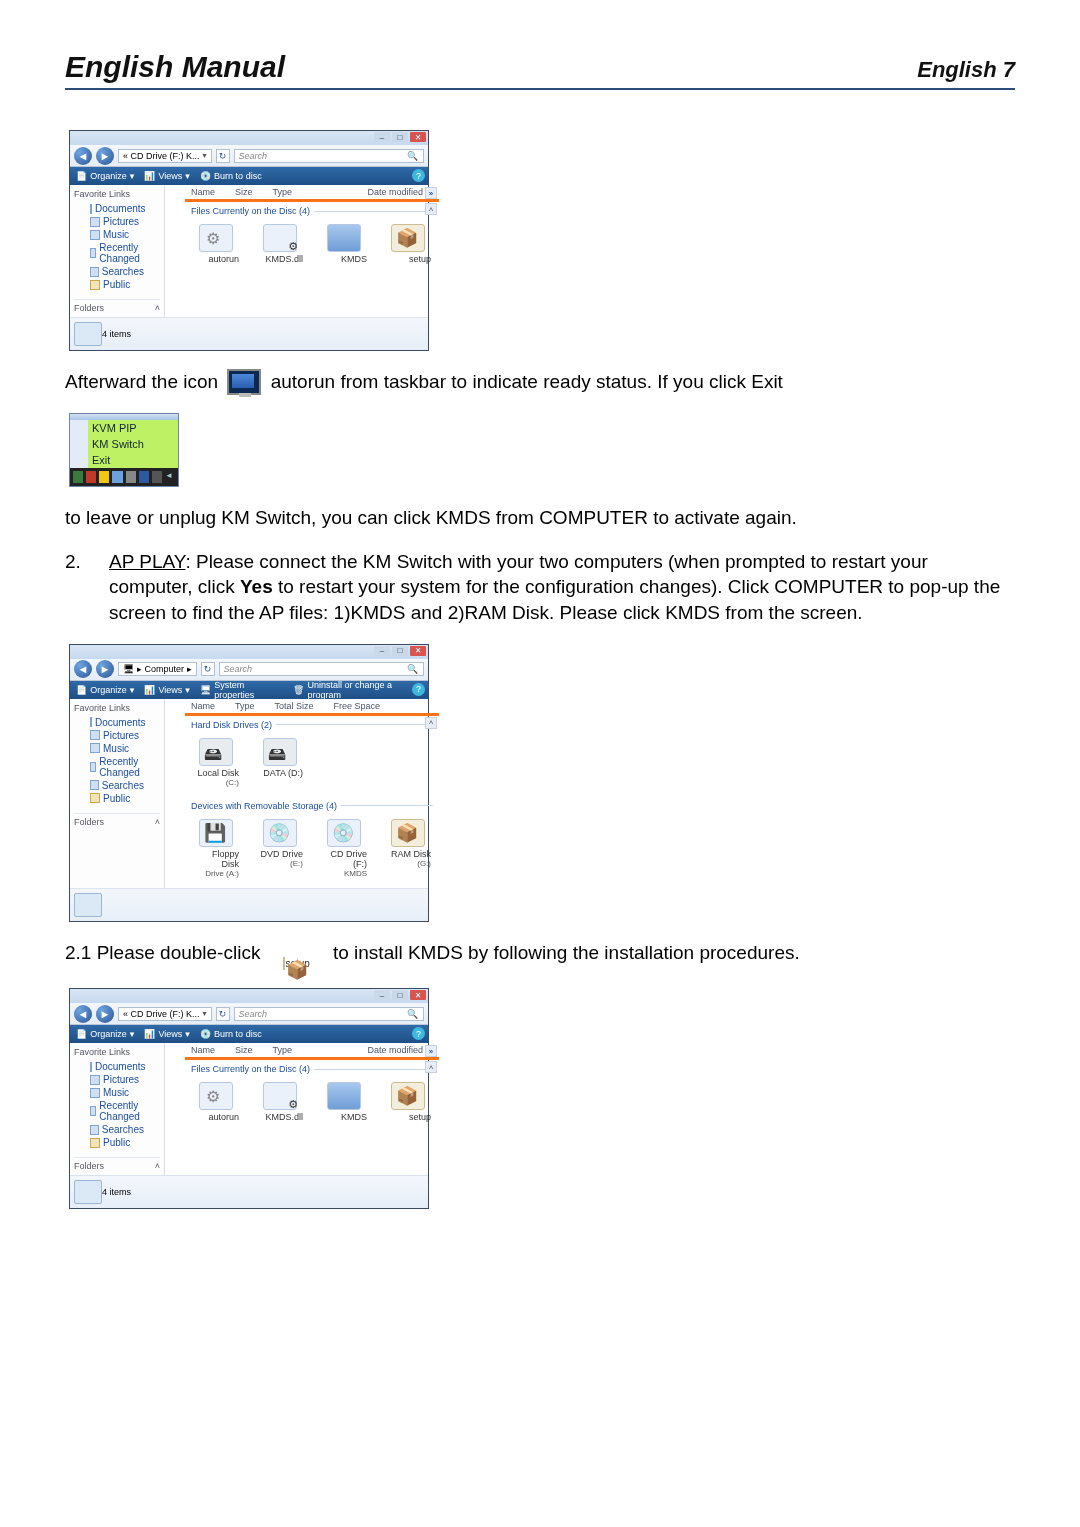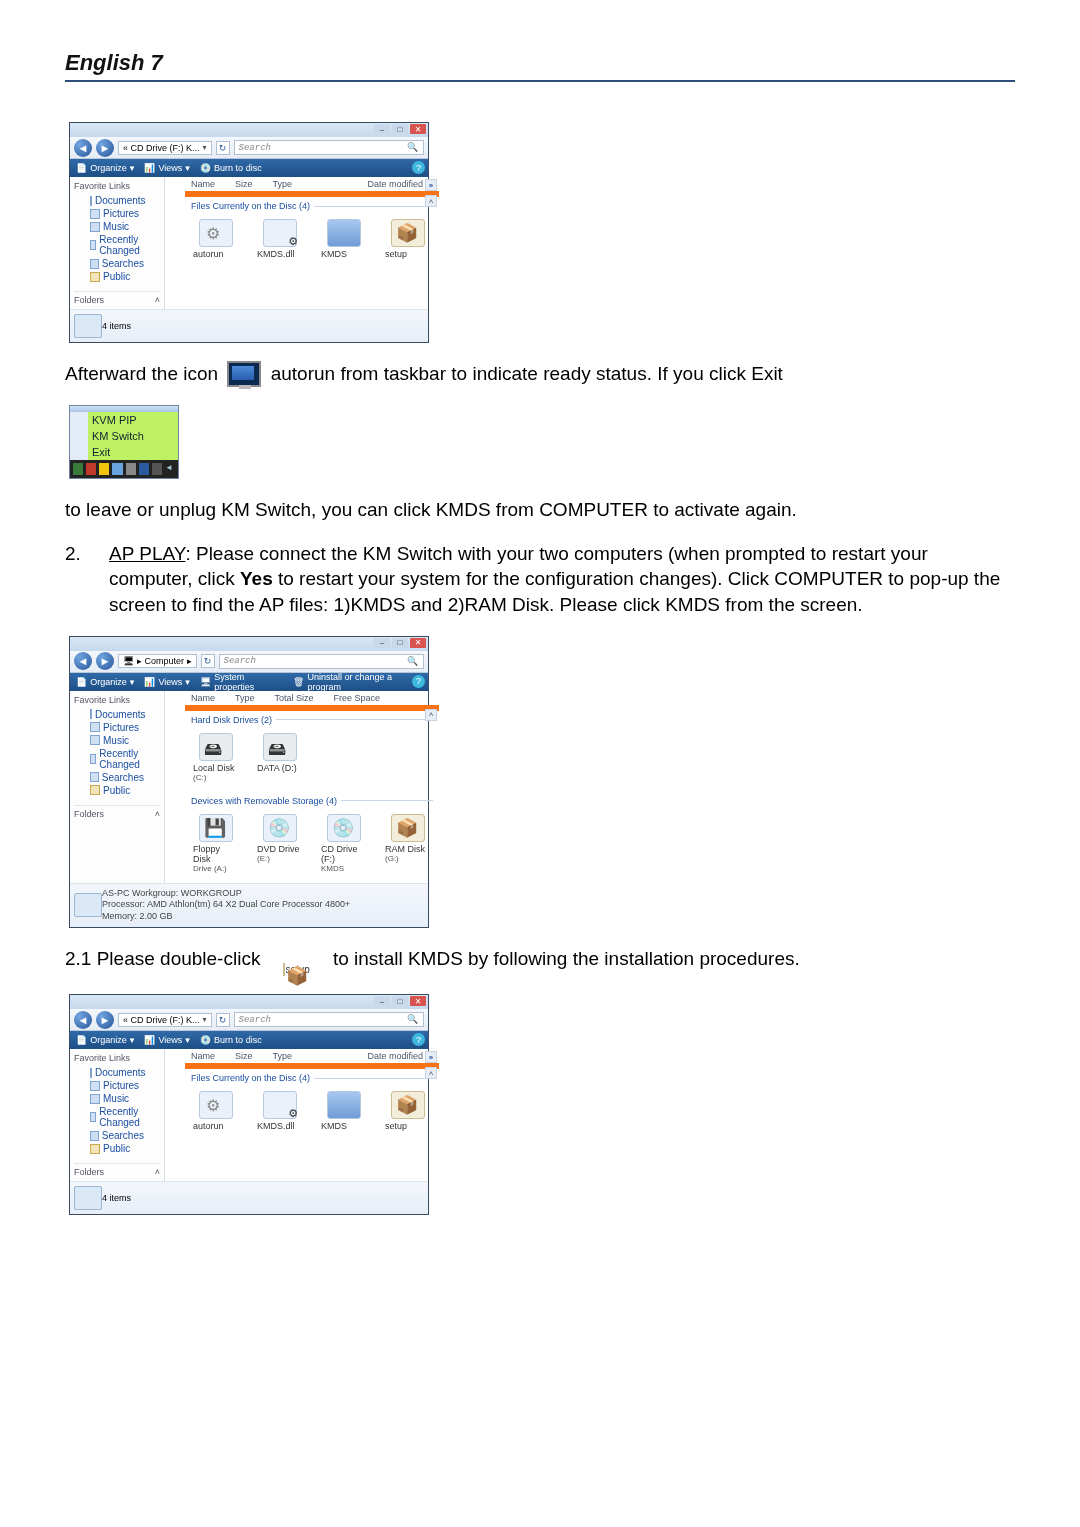--- a/index.html
+++ b/index.html
@@ -86,21 +86,21 @@
     flex:0 0 auto;
     background:#fff;border:1px solid #b0c0d2;
     padding:1px 4px;display:flex;align-items:center;gap:3px;
     font-size:9px;
   }
   .ex-nav .crumb .drop { font-size:8px;color:#555;}
   .ex-nav .refresh { width:14px;height:14px;border:1px solid #b0c0d2;background:#fff;display:inline-flex;align-items:center;justify-content:center;color:#2a569a;font-size:9px;}
   .ex-nav .search {
     flex:1 1 auto; background:#fff;border:1px solid #b0c0d2;
     padding:1px 4px;color:#888;font-style:italic;font-size:9px;
-    display:flex;align-items:center;justify-content:space-between;font-family:Liberation Mono, monospace;
+    display:flex;align-items:center;justify-content:space-between;
   }
   .ex-nav .search .mag{color:#2a569a;font-style:normal;}
   .ex-toolbar {
     height:18px;
     background: linear-gradient(#2f6aa8,#1e4f86);
     color:#fff;font-size:9px;
     display:flex;align-items:center;gap:10px;
     padding:0 6px;
     position:relative;
   }
@@ -114,31 +114,31 @@
     width:95px;border-right:1px solid #d7dee8;background:#fdfdfd;
     padding:4px;
   }
   .ex-side .fav {color:#556;font-size:9px;margin-bottom:3px;}
   .ex-side .lnk {color:#1b4fa0;font-size:10px;display:flex;align-items:center;gap:3px;padding:1px 16px;}
   .ex-side .lnk .ico{width:10px;height:10px;background:#cfe0f4;border:1px solid #7fa4cf;display:inline-block;}
   .ex-side .lnk.pub .ico{background:#f0e4b8;border-color:#caa94e;}
   .ex-side .folders {margin-top:8px;color:#556;font-size:9px;display:flex;justify-content:space-between;border-top:1px solid #e2e7ee;padding-top:3px;}
   .ex-main { flex:1; position:relative; }
   .ex-cols {
-    display:flex;font-size:9px;color:#4a5568;padding:2px 6px;border-bottom:6px solid #f97316;gap:20px;
+    display:flex;font-size:9px;color:#4a5568;padding:2px 6px;border-bottom:3px solid #f97316;gap:20px;
   }
   .ex-cols .lastcol{margin-left:auto;margin-right:10px;}
   .ex-scroll-up{position:absolute;right:2px;top:18px;width:12px;height:12px;background:#e6edf6;border:1px solid #c6d2e0;display:flex;align-items:center;justify-content:center;font-size:8px;color:#556;}
   .ex-more{position:absolute;right:2px;top:2px;width:12px;height:12px;background:#e6edf6;border:1px solid #c6d2e0;display:flex;align-items:center;justify-content:center;font-size:8px;color:#2a569a;font-weight:bold;}
   .ex-group {
     font-size:9px;color:#1b4fa0;margin:4px 6px 2px 6px;display:flex;align-items:center;gap:4px;
   }
   .ex-group .rule{flex:1;height:1px;background:#c9d6e6;}
   .ex-files { display:flex; gap:18px; padding:6px 8px 10px 8px; }
-  .ex-files .fitem{ text-align:left; font-size:9px;color:#333;width:46px;}
+  .ex-files .fitem{ text-align:right; font-size:9px;color:#333;width:46px;}
   .ex-files .fitem .fi {
     width:34px;height:28px;margin:0 auto 2px auto;
     background:#eaf1fb;border:1px solid #b6c9e0;border-radius:3px;position:relative;
   }
   .ex-files .fitem .fi.gear::after{content:"⚙";position:absolute;bottom:-2px;right:-2px;font-size:11px;}
   .ex-files .fitem .fi.cog::after{content:"⚙";position:absolute;top:4px;left:6px;font-size:16px;color:#888;}
   .ex-files .fitem .fi.app{background:linear-gradient(#a8c8ee,#6f9dd6);}
   .ex-files .fitem .fi.box{background:#f3eedb;border-color:#cbbd8f;}
   .ex-files .fitem .fi.box::after{content:"📦";position:absolute;top:2px;left:4px;font-size:18px;}
   .ex-files .fitem .fi.hdd{background:#e8ecef;}
@@ -173,20 +173,21 @@
   .setup-icon .bx{width:30px;height:24px;margin:0 auto;background:#f3eedb;border:1px solid #cbbd8f;position:relative;}
   .setup-icon .bx::after{content:"📦";position:absolute;top:0;left:2px;font-size:18px;}
   .sysinfo{ font-size:9px;color:#444;line-height:1.3;}
 </style>
 </head>
 <body>
 
 <div class="page">
 
   <div class="header-row">
+    <div class="header-title">English Manual</div>
     <div class="header-right">English  7</div>
   </div>
 
   <div class="explorer">
     <div class="ex-titlebar">
       <span class="wb min">–</span>
       <span class="wb max">□</span>
       <span class="wb close">✕</span>
     </div>
     <div class="ex-nav">
@@ -418,25 +419,20 @@
           <div class="fitem">
               <div class="fi box"></div>
               <div>RAM Disk</div>
               <div class="sub">(G:)</div>
             </div>
         </div>
       </div>
     </div>
     <div class="ex-status">
       <div class="pc"></div>
-      <div class="sysinfo">
-        <div>AS-PC  Workgroup: WORKGROUP</div>
-        <div>Processor: AMD Athlon(tm) 64 X2 Dual Core Processor 4800+</div>
-        <div>Memory: 2.00 GB</div>
-      </div>
     </div>
   </div>
 
   <p class="body-text">
     <span>2.1 Please double-click</span>
     <span class="setup-icon"><span class="bx"></span><span>setup</span></span>
     <span>to install KMDS by following the installation procedures.</span>
   </p>
 
   <div class="explorer">

